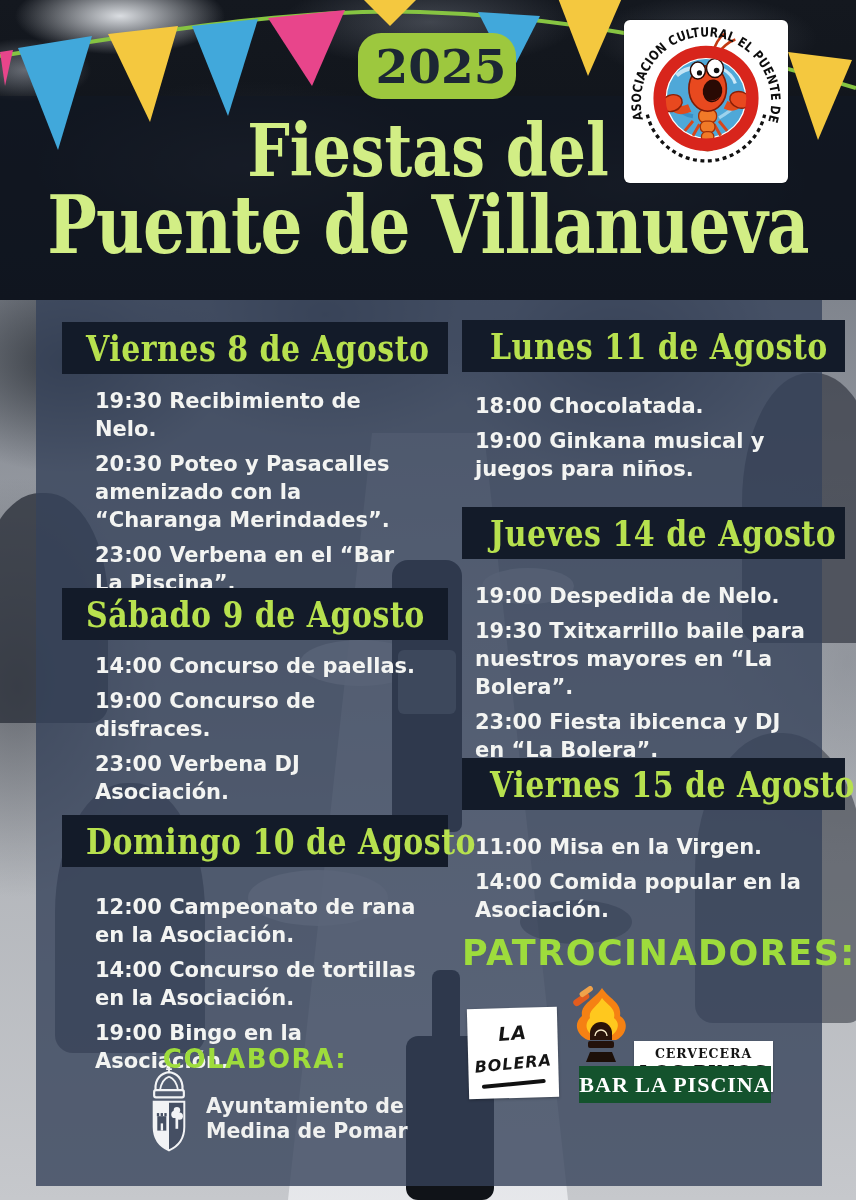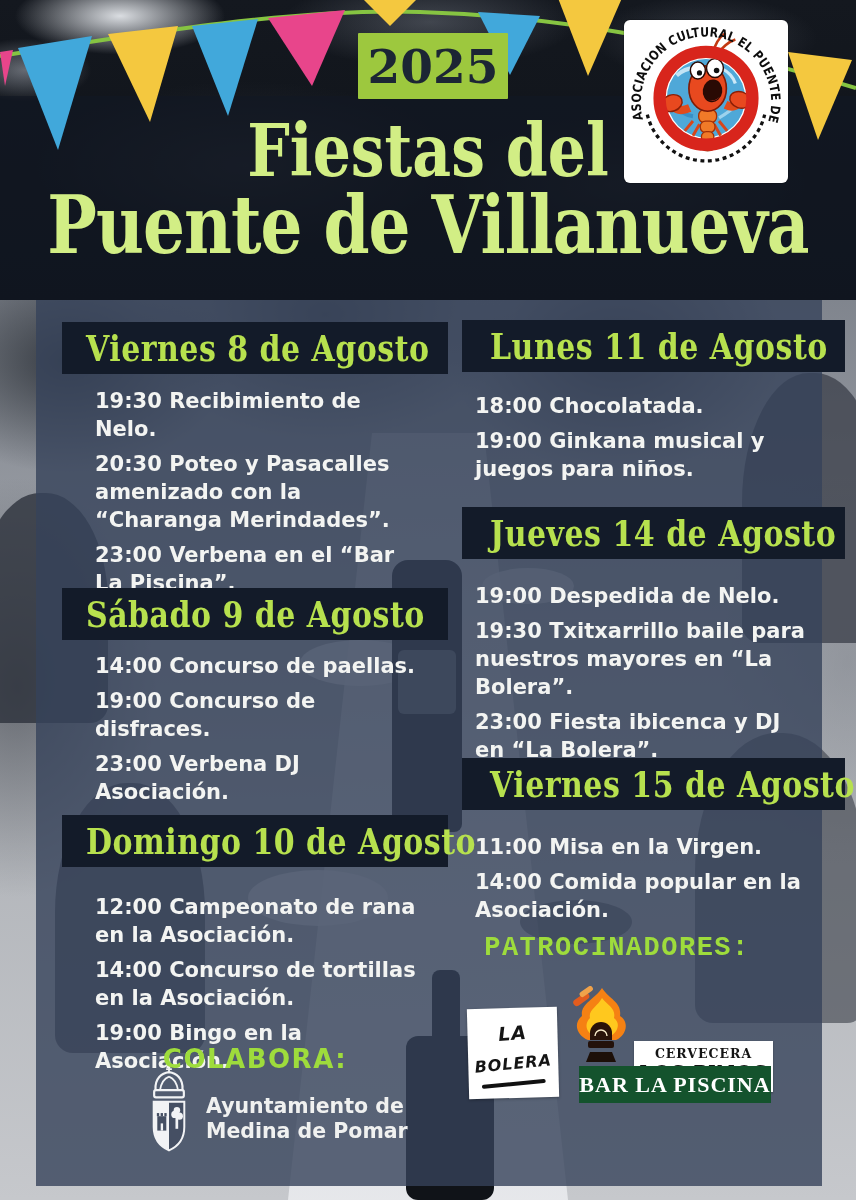--- a/index.html
+++ b/index.html
@@ -46,22 +46,22 @@
       radial-gradient(ellipse 210px 65px at 430px 22px,rgba(150,156,168,.35),transparent 70%),
       radial-gradient(ellipse 160px 60px at 705px 38px,rgba(122,128,140,.3),transparent 70%),
       radial-gradient(ellipse 300px 120px at 245px 165px,rgba(92,98,112,.22),transparent 70%),
       radial-gradient(ellipse 260px 100px at 625px 185px,rgba(82,88,102,.2),transparent 70%),
       linear-gradient(180deg,#14181f,#0e1218);}
   .title-panel{position:absolute;left:0;top:96px;width:856px;height:204px;
     background:rgba(17,23,35,.68);}
   .bunting{position:absolute;left:0;top:0;width:856px;height:220px;}
 
   .year-badge{position:absolute;left:358px;top:33px;width:150px;height:66px;
-    background:#9dc83e;border-radius:1px;display:flex;align-items:center;justify-content:center;
-    font-family:"DejaVu Serif",serif;font-weight:700;font-size:47px;color:#1c2634;}
+    background:#9dc83e;border-radius:23px;display:flex;align-items:center;justify-content:center;
+    font-family:"DejaVu Serif",serif;font-weight:700;font-size:47px;color:#1c2634;padding-left:8px;}
 
   .title-line{position:absolute;left:0;width:856px;text-align:center;
     font-family:"DejaVu Serif",serif;font-weight:700;color:#d2ee85;line-height:1;}
   .title-line-1{top:120px;font-size:60px;}
   .title-line-2{top:192px;font-size:66px;letter-spacing:-1px;}
   .title-line>span{display:inline-block;transform:scaleY(1.22);}
 
   .assoc-logo{position:absolute;left:624px;top:20px;width:164px;height:163px;
     background:#fff;border-radius:6px;box-shadow:0 0 0 1px rgba(0,0,0,.15);}
 
@@ -72,21 +72,21 @@
   .bar-l{left:62px;width:386px;padding-left:24px;}
   .bar-r{left:462px;width:383px;text-align:right;}
   .events{position:absolute;color:#f3f4f2;font-size:21px;line-height:28px;font-weight:600;}
   .events p{margin:7px;}
   .events b{font-weight:700;}
 
   
   .green-label{position:absolute;text-align:center;color:#9edc3c;font-weight:800;
     letter-spacing:1.5px;font-size:26px;}
   .colabora-label{left:62px;top:1044px;width:386px;}
-  .patroc-label{left:462px;top:933px;width:310px;font-size:27px;font-family:Liberation Mono, monospace;}
+  .patroc-label{left:462px;top:933px;width:310px;font-size:35px;}
   .crest{position:absolute;left:140px;top:1064px;width:58px;height:90px;}
   .ayto-text{position:absolute;left:206px;top:1094px;color:#f0f1f0;font-weight:700;
     font-size:20.5px;line-height:25px;}
 
   .sp-bolera{position:absolute;left:468px;top:1008px;width:90px;height:90px;background:#fff;
     transform:rotate(-1.5deg);box-shadow:0 1px 3px rgba(0,0,0,.3);color:#151515;
     font-style:italic;font-weight:700;text-align:center;}
   .sp-bolera .l1{margin-top:14px;font-size:19px;letter-spacing:1px;transform:rotate(-3deg);}
   .sp-bolera .l2{margin-top:10px;font-size:16px;letter-spacing:1px;transform:rotate(-4deg);}
   .sp-bolera .stroke{margin:9px auto 0;width:64px;height:4px;background:#111;transform:rotate(-4deg);border-radius:2px;}

